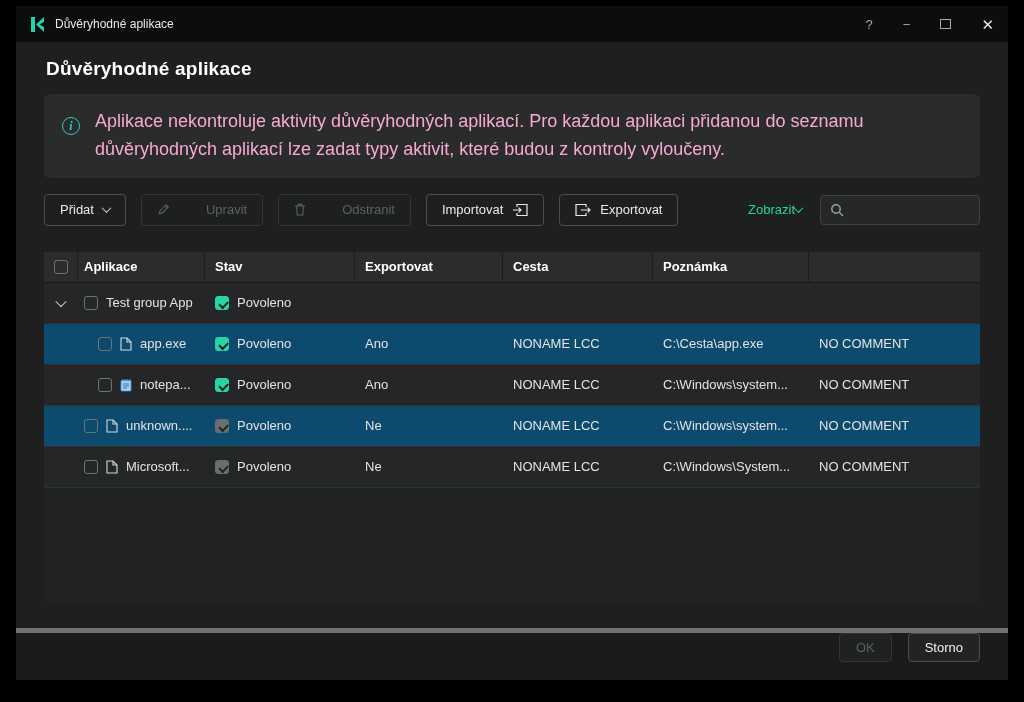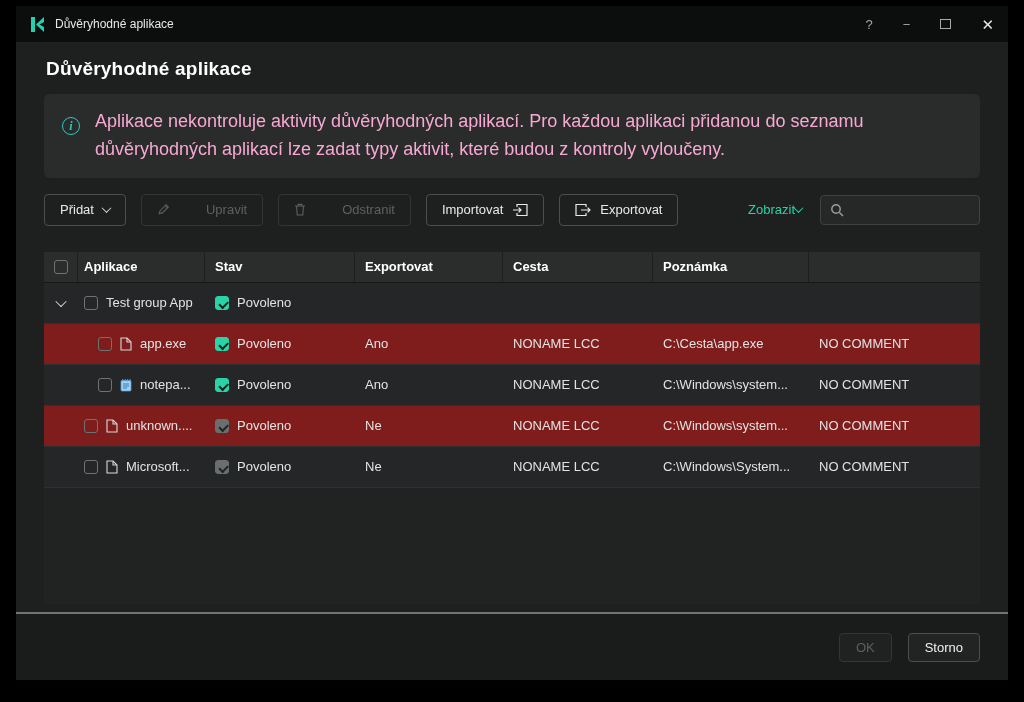--- a/index.html
+++ b/index.html
@@ -47,39 +47,39 @@
   
   .table { margin-top:26px; height:352px; background:#212323; display:flex; flex-direction:column; overflow:hidden; }
   .thead, .trow { display:grid; grid-template-columns:34px 127px 150px 148px 150px 156px 153px 18px; align-items:center; }
   .thead { height:31px; flex:none; background:#2b2d2d; border-bottom:1px solid #171818; font-size:13px; font-weight:bold; color:#ffffff; }
   .thead .hcell { height:100%; display:flex; align-items:center; padding-left:10px; border-right:1px solid #1d1e1e; overflow:hidden; white-space:nowrap; }
   .thead .hcell.h-check { justify-content:center; padding-left:0; }
   .thead .hcell.h-name { padding-left:6px; }
   .thead .hcell.h-spacer { border-right:none; }
   .trow { height:41px; flex:none; border-bottom:1px solid #2e3131; font-size:13px; color:#e3e3e3; }
   .trow.shade-a { background:#242627; }
-  .trow.shade-b { background:#7f1d1d; }
+  .trow.shade-b { background:#0c4a6e; }
   .cell { display:flex; align-items:flex-end; padding-left:10px; overflow:hidden; white-space:nowrap; gap:8px; }
   .cell.c-expand { justify-content:center; padding-left:0; }
   .cell.c-name { padding-left:6px; }
   .cell.c-name.indent { padding-left:20px; }
   .rowlabel { overflow:hidden; text-overflow:ellipsis; }
   .expander { width:8px; height:8px; border-right:1.6px solid #d2d2d2; border-bottom:1.6px solid #d2d2d2; transform:rotate(45deg) translate(-1px,-1px); display:inline-block; }
   .checkbox { width:14px; height:14px; flex:none; border:1px solid #6f7373; border-radius:3px; position:relative; background:transparent; }
   .checkbox.checked { background:#29d3a5; border-color:#29d3a5; }
   .checkbox.checked::after {
     content:""; position:absolute; left:2.5px; top:3.5px; width:7px; height:3.5px;
     border-left:2px solid #17251f; border-bottom:2px solid #17251f; transform:rotate(-45deg);
   }
   .checkbox.checked.gray { background:#696e6e; border-color:#696e6e; }
   .checkbox.checked.gray::after { border-color:#222424; }
   .fileicon { flex:none; display:flex; }
   .tfill { flex:1; background:#212323; }
   
-  .footer { height:68px; flex:none; background:#1a1c1c; border-top:2px solid #737373; display:flex; align-items:center; justify-content:flex-end; gap:16px; padding:0 28px; }
+  .footer { height:52px; flex:none; background:#1a1c1c; border-top:5px solid #737373; display:flex; align-items:flex-start; justify-content:flex-end; gap:16px; padding:0 28px; }
   .fbtn { height:29px; padding:0 16px; border-radius:4px; font-size:13px; font-family:inherit; background:#222424; border:1px solid #4c4e4e; color:#f0f0f0; cursor:pointer; }
   .fbtn.disabled { color:#5d6060; border-color:#343636; background:#202222; cursor:default; }
 </style>
 </head>
 <body>
 
 <div class="window">
 
   <div class="titlebar">
     <span class="logo">

